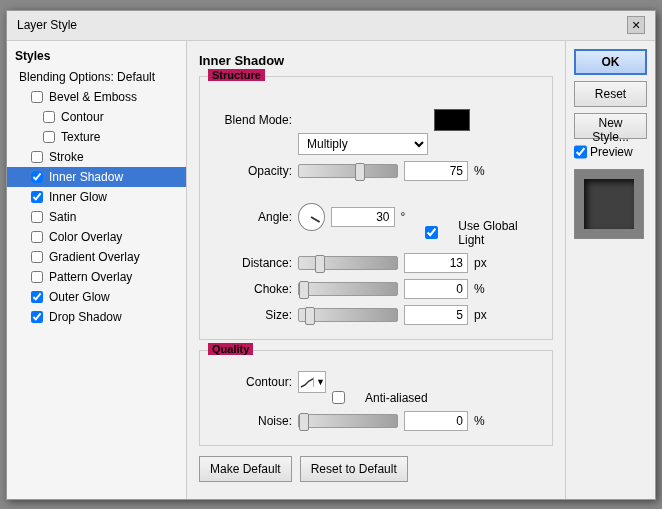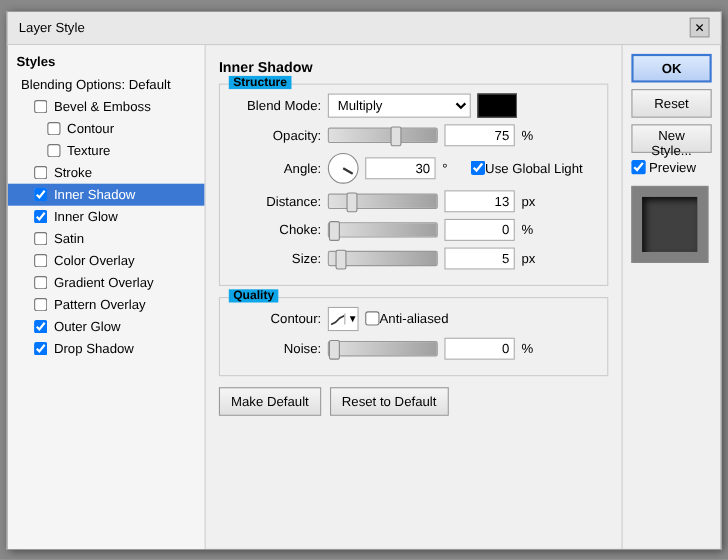--- a/index.html
+++ b/index.html
@@ -102,21 +102,21 @@
     .group-box {
       border: 1px solid #ccc;
       padding: 8px 12px;
       margin-bottom: 10px;
       position: relative;
     }
     .group-box-label {
       position: absolute;
       top: -8px;
       left: 8px;
-      background: #0ea5e9;
+      background: #be185d;
       padding: 0 4px;
       font-size: 11px;
       font-weight: bold;
     }
     .form-row {
       display: flex;
       align-items: center;
       margin-bottom: 6px;
       gap: 6px;
     }
@@ -126,20 +126,21 @@
       font-size: 12px;
       flex-shrink: 0;
     }
     .dropdown-select {
       width: 130px;
       height: 22px;
       border: 1px solid #aaa;
       background: white;
       font-size: 12px;
       padding: 1px 4px;
+      margin-top: 48px;
     }
     .color-swatch {
       width: 36px;
       height: 22px;
       background: #000;
       border: 1px solid #555;
       cursor: pointer;
     }
     .slider-track {
       width: 100px;
@@ -191,21 +192,22 @@
       transform-origin: left center;
       transform: rotate(30deg);
       position: absolute;
       left: 50%;
       top: 50%;
       margin-top: -1px;
     }
     .checkbox-row {
       display: flex;
       align-items: center;
-      gap: 0;
+      gap: 20px;
+      margin-top: 32px;
     }
     
     .right-panel {
       width: 90px;
       padding: 8px;
       border-left: 1px solid #ccc;
       display: flex;
       flex-direction: column;
       gap: 6px;
       align-items: stretch;

